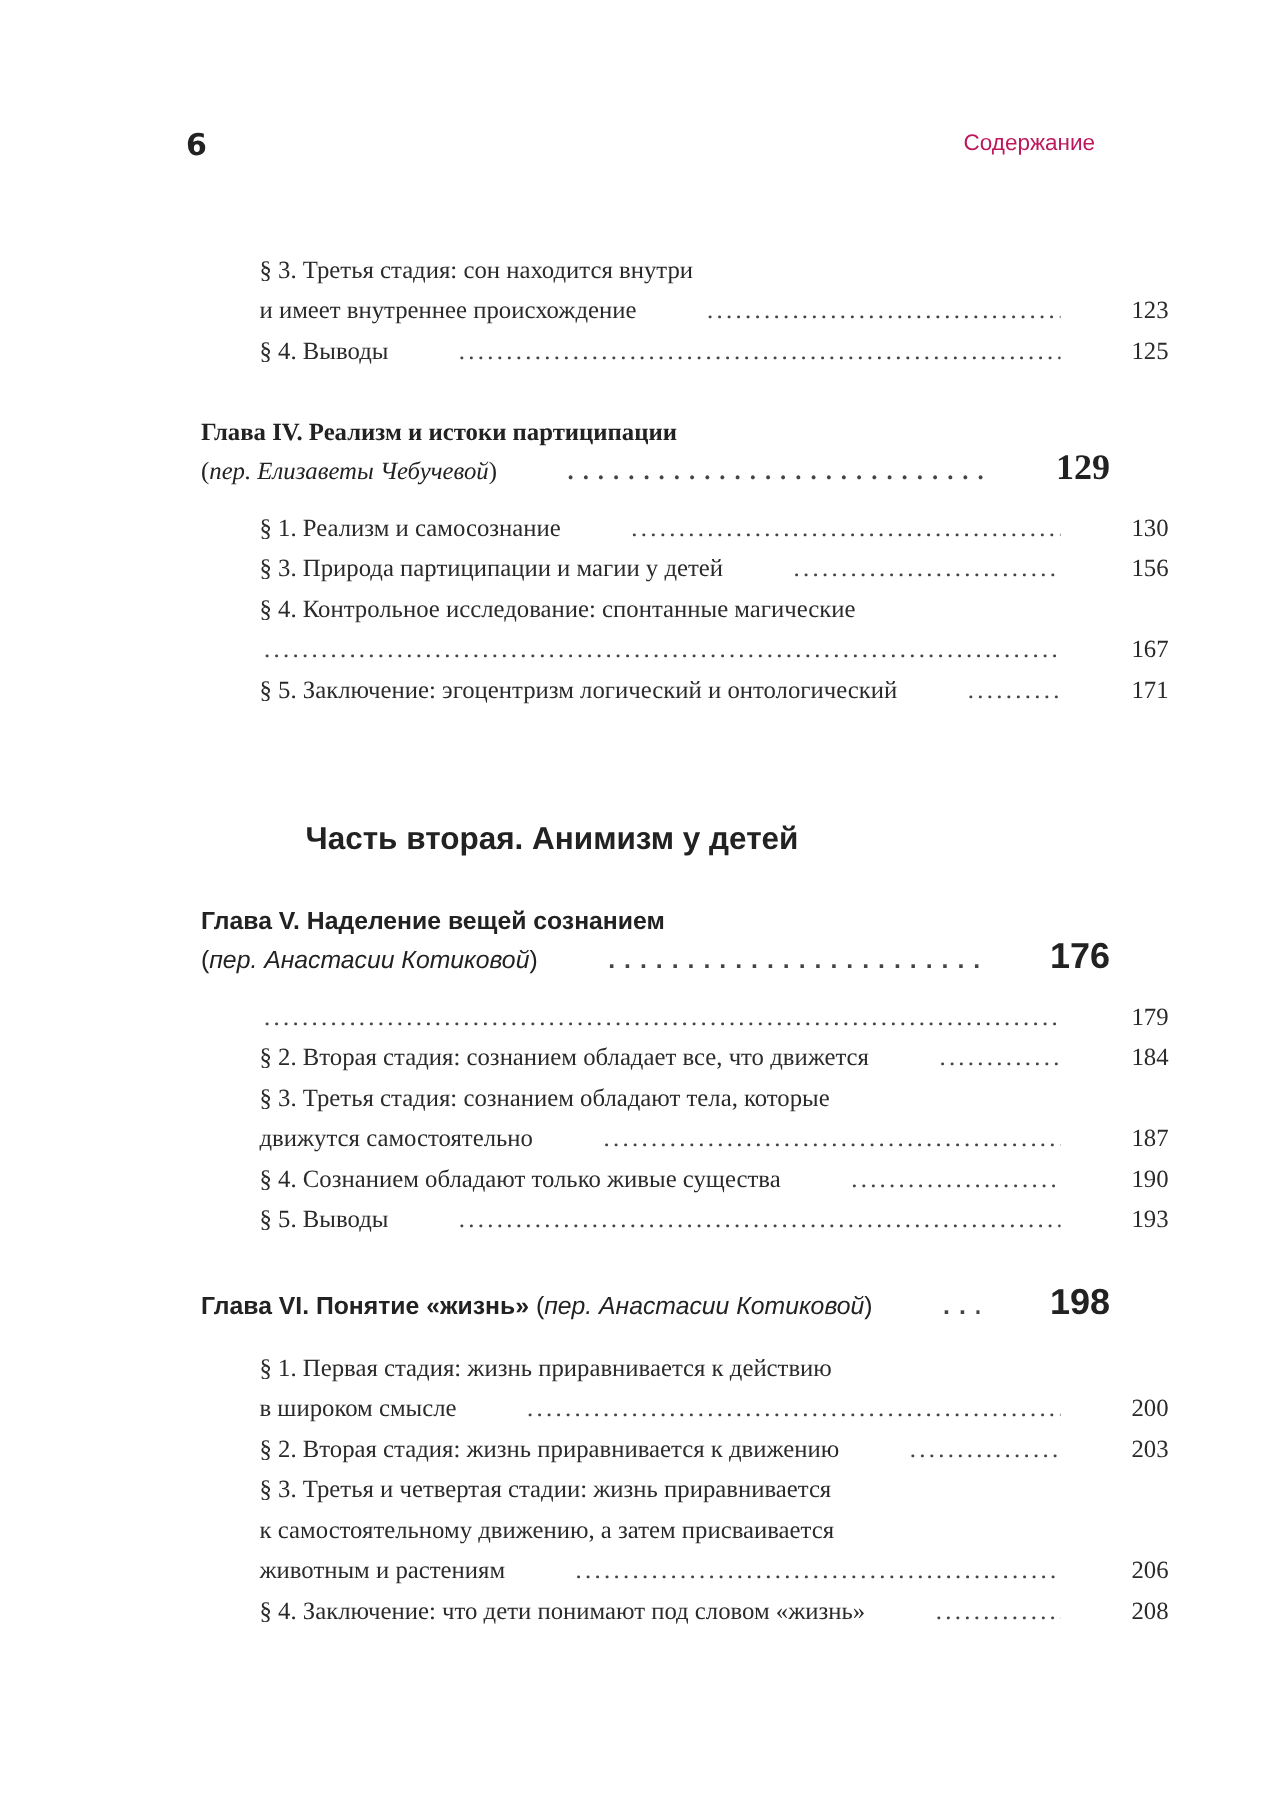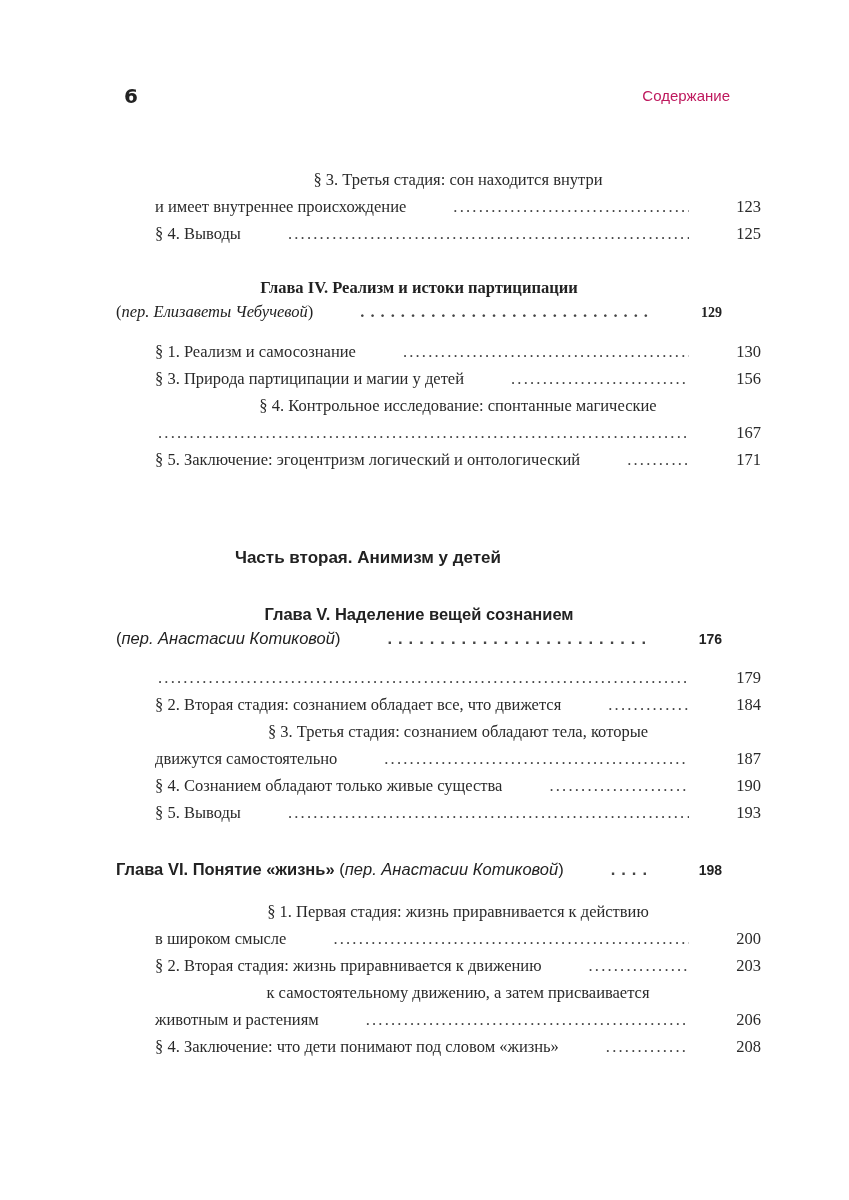--- a/index.html
+++ b/index.html
@@ -1,31 +1,31 @@
 <!DOCTYPE html>
 <html><head>
 <meta charset="utf-8">
 <style>
   html, body { margin: 0; padding: 0; background: #ffffff; }
   body { width: 849px; height: 1200px; position: relative; overflow: hidden; color: #1f1f1f; }
   .page-num { position: absolute; left: 124px; top: 84px; font-family: "DejaVu Sans", sans-serif; font-weight: bold; font-size: 20px; color: #222; }
   .running-head { position: absolute; right: 119px; top: 87px; font-family: "Liberation Sans", sans-serif; font-size: 15px; color: #be185d; }
-  .block { position: absolute; left: 116px; width: 606px; text-align: center; }
+  .block { position: absolute; left: 134px; width: 606px; }
   .sec { font-family: "Liberation Serif", serif; font-size: 16.5px; color: #2a2a2a; line-height: 27px; padding-left: 39px; }
   .line { display: flex; align-items: baseline; white-space: nowrap; gap: 44px; }
   .line .t { flex: 0 0 auto; }
   .line .dots { flex: 1 1 auto; overflow: hidden; margin: 0 3px; color: #444; letter-spacing: 2.2px; }
   .line .dots::after { content: "................................................................................................................................................................"; }
   .line .p { flex: 0 0 auto; }
   .chap { font-family: "Liberation Sans", sans-serif; font-size: 16.5px; color: #222; line-height: 24px; }
   .chap .b { font-weight: bold; }
   .chap .i { font-style: italic; }
   .chap .dots { letter-spacing: 6px; font-weight: bold; }
-  .chap .p { font-weight: bold; font-size: 14px; }
-  .part { position: absolute; left: 0; width: 736px; text-align: center; top: 548px; font-family: "Liberation Sans", sans-serif; font-weight: bold; font-size: 17px; color: #222; }
+  .chap .p { font-weight: bold; font-size: 24px; }
+  .part { position: absolute; left: 0; width: 736px; text-align: center; top: 548px; font-family: "Liberation Sans", sans-serif; font-weight: bold; font-size: 21px; color: #222; }
 </style>
 </head>
 <body>
 
 <div class="page-num">6</div>
 <div class="running-head">Содержание</div>
 
 <div class="block sec" style="top:166px;">
   <div>
     <div>§ 3. Третья стадия: сон находится внутри</div>
@@ -132,20 +132,21 @@
         <span class="dots"></span>
         <span class="p">200</span>
       </div>
   </div>
   <div class="line">
       <span class="t">§ 2. Вторая стадия: жизнь приравнивается к движению</span>
       <span class="dots"></span>
       <span class="p">203</span>
     </div>
   <div>
+    <div>§ 3. Третья и четвертая стадии: жизнь приравнивается</div>
     <div>к самостоятельному движению, а затем присваивается</div>
     <div class="line">
         <span class="t">животным и растениям</span>
         <span class="dots"></span>
         <span class="p">206</span>
       </div>
   </div>
   <div class="line">
       <span class="t">§ 4. Заключение: что дети понимают под словом «жизнь»</span>
       <span class="dots"></span>

